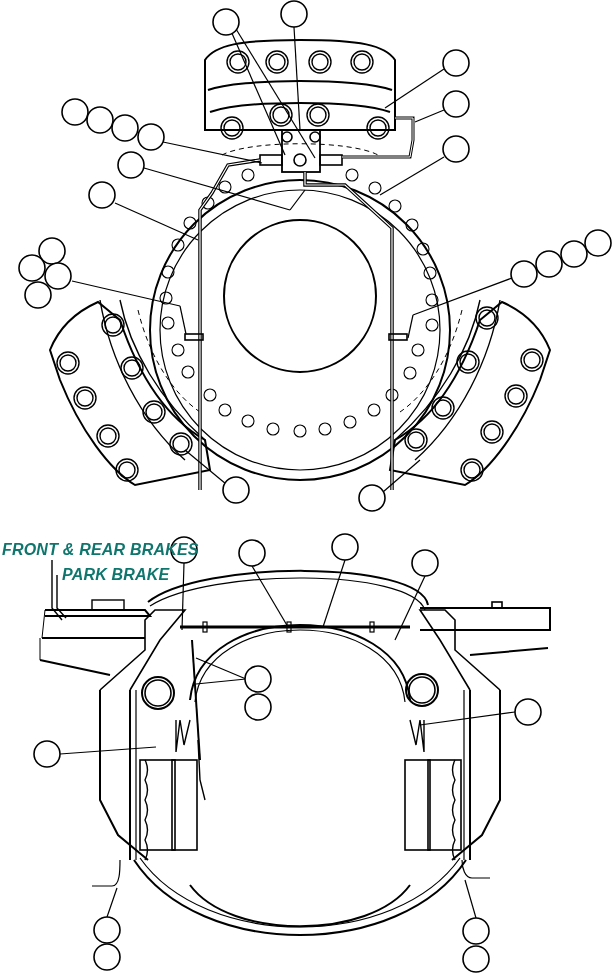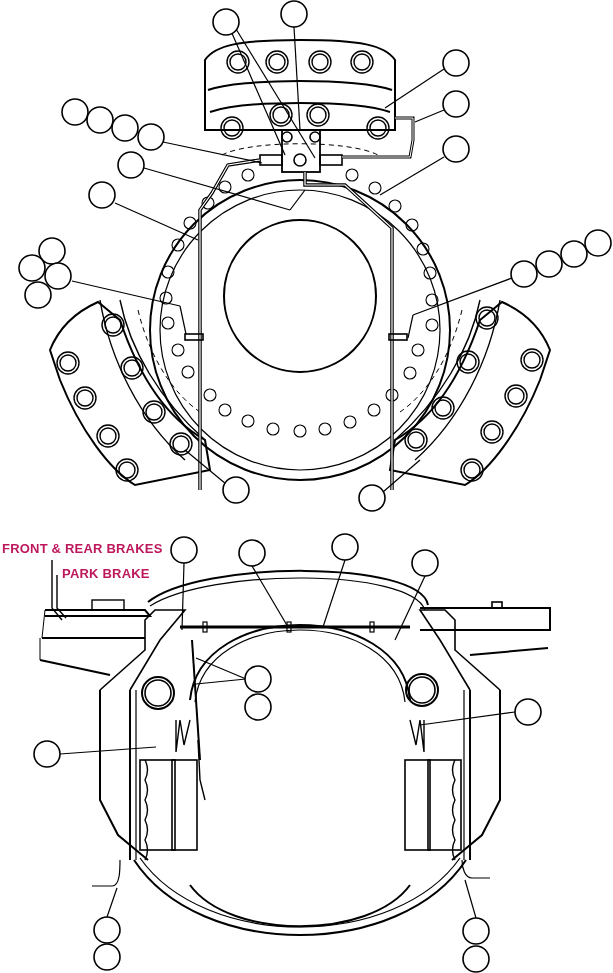--- a/index.html
+++ b/index.html
@@ -1,18 +1,18 @@
 <!DOCTYPE html>
 <html><head>
 <meta charset="utf-8">
 <style>
   html,body{margin:0;padding:0;background:#ffffff;}
   body{width:613px;height:973px;position:relative;overflow:hidden;font-family:"Liberation Sans",sans-serif;}
   svg{position:absolute;left:0;top:0;}
-  .lbl{position:absolute;font-family:"Liberation Sans",sans-serif;font-weight:bold;font-size:13px;color:#be185d;white-space:nowrap;letter-spacing:0.2px;}
+  .lbl{position:absolute;font-family:"Liberation Sans",sans-serif;font-weight:bold;font-size:16px;color:#0f766e;white-space:nowrap;letter-spacing:0.2px;font-style:italic;}
 </style>
 </head>
 <body>
 
 <svg width="613" height="973" viewBox="0 0 613 973" xmlns="http://www.w3.org/2000/svg" fill="none" stroke="#000" stroke-width="1.6">
 
   <g>
 
     <path d="M205,60 C215,45 240,40 300,40 C360,40 385,45 395,60 L395,130 L205,130 Z" stroke-width="2"></path>
     <path d="M208,90 C240,78 360,78 392,90" stroke-width="2"></path>

